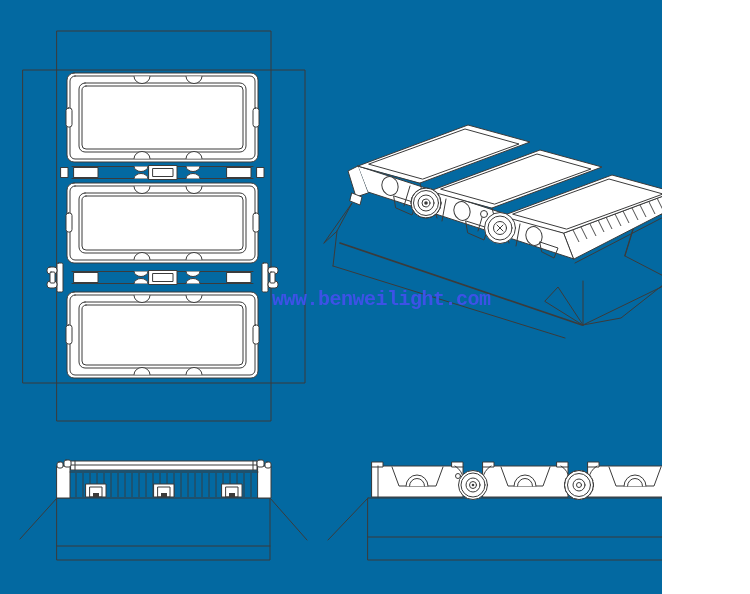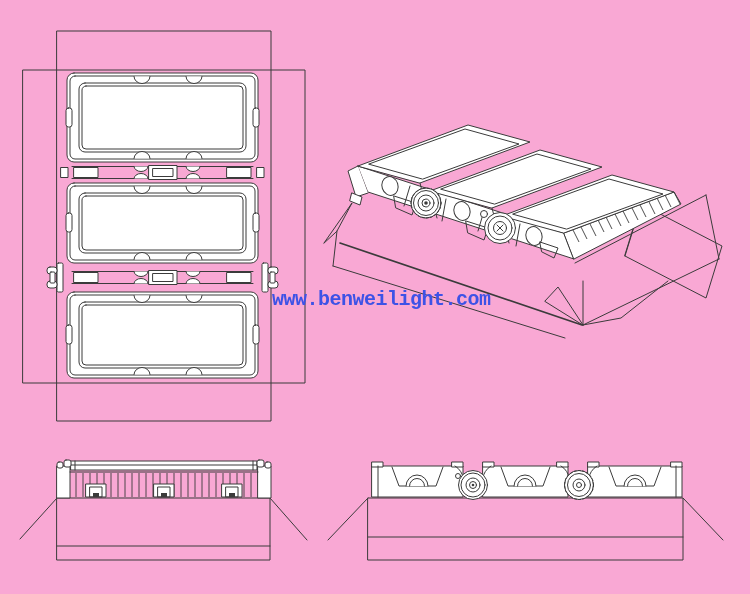--- a/index.html
+++ b/index.html
@@ -1,16 +1,16 @@
 <!DOCTYPE html>
 <html><head>
 <meta charset="utf-8">
 <style>
   html,body{margin:0;padding:0;background:#fff;}
-  .stage{position:relative;width:750px;height:594px;background:#f9a8d4;overflow:hidden;
+  .stage{position:relative;width:662px;height:594px;background:#0369a1;overflow:hidden;
          font-family:"Liberation Sans",sans-serif;}
   svg{position:absolute;left:0;top:0;}
   .ln{fill:none;stroke:#3b3b3b;stroke-width:1;stroke-linejoin:round;stroke-linecap:round;}
   .lnw{fill:#ffffff;stroke:#3b3b3b;stroke-width:1;stroke-linejoin:round;stroke-linecap:round;}
   .lnt{fill:none;stroke:#3b3b3b;stroke-width:1.7;stroke-linejoin:round;stroke-linecap:round;}
   .fin{fill:none;stroke:#3b3b3b;stroke-width:0.9;}
   .wm{font-family:"Liberation Mono","DejaVu Sans Mono",monospace;font-weight:bold;
       font-size:20px;letter-spacing:-0.5px;}
 </style>
 </head>

